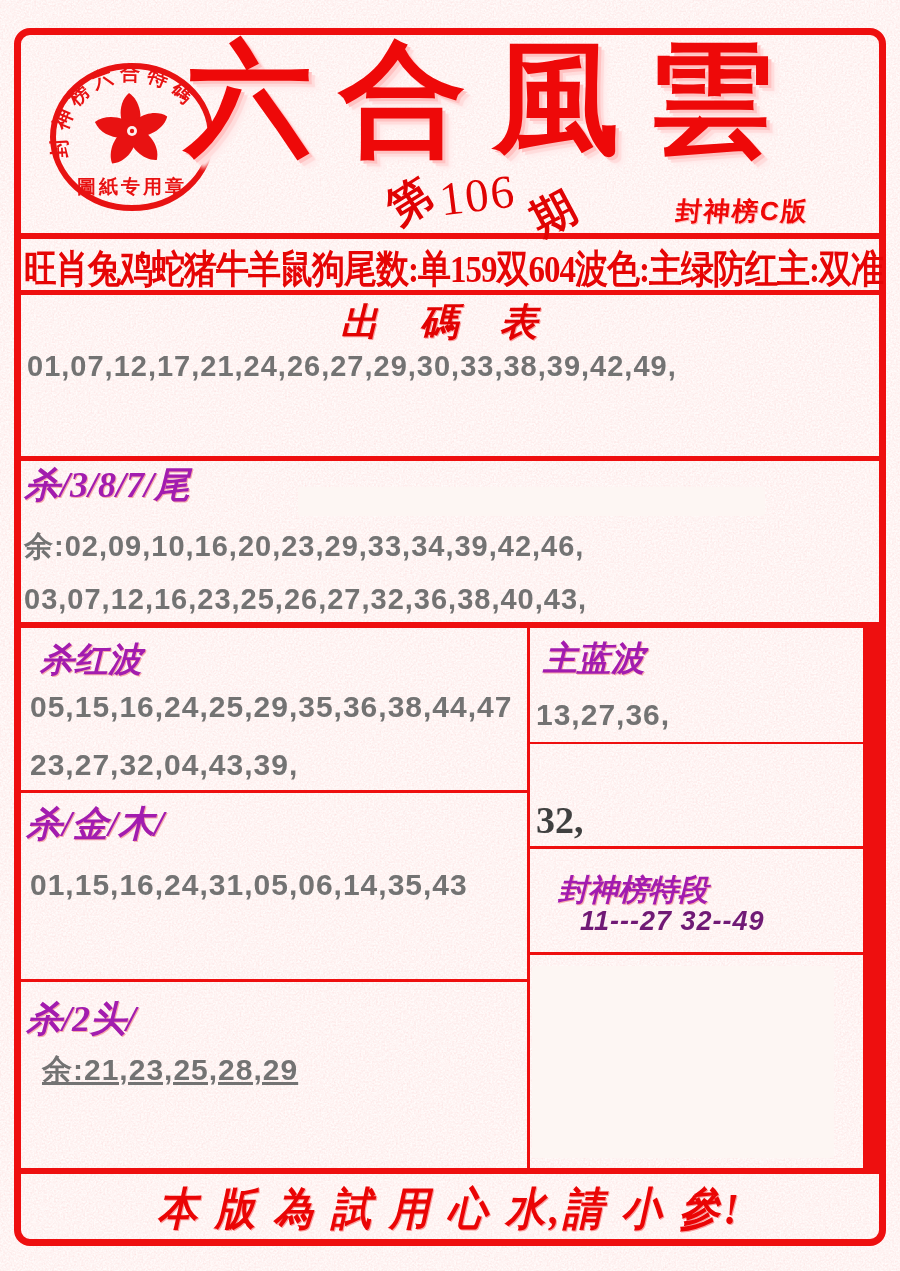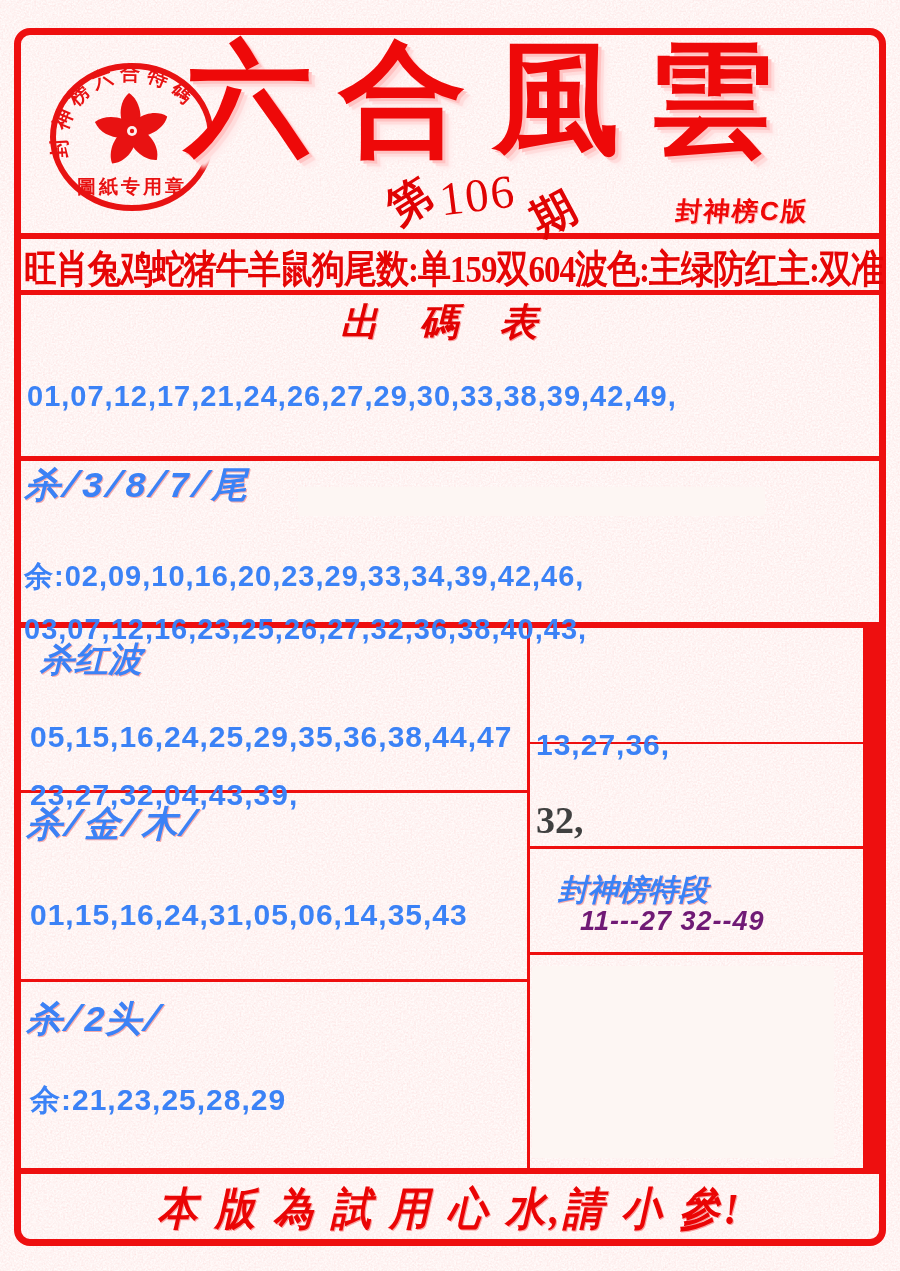--- a/index.html
+++ b/index.html
@@ -41,26 +41,25 @@
     left:24px; top:243px; font-size:33px; font-weight:bold; letter-spacing:-1px;
     color:#e60505; transform:scaleY(1.18); transform-origin:left top;
   }
   .section-title {
     left:21px; top:297px; width:852px; text-align:center;
     font-size:38px; font-weight:bold; font-style:italic; letter-spacing:16px;
     color:#e20202; text-shadow:1px 1px 0 #f89c9c;
   }
   .nums {
     font-family:"Liberation Sans", sans-serif; font-weight:bold;
-    font-size:29px; letter-spacing:1px; color:#3b82f6;margin-top:30px;
+    font-size:29px; letter-spacing:1px; color:#737373;
   }
   .label-it {
-    font-weight:bold; font-style:italic; color:#3b82f6;
+    font-weight:bold; font-style:italic; color:#a21caf;
     text-shadow:1px 1px 0 #f6a9a9;
-    font-family:Liberation Mono, monospace;
   }
   .footer-line {
     left:21px; top:1178px; width:858px; text-align:center;
     font-size:40px; font-weight:bold; font-style:italic; letter-spacing:4px;
     color:#ea0505; transform:scaleY(1.12); transform-origin:center top;
     text-shadow:1px 1px 0 #f89c9c;
   }
   .stamp { position:absolute; left:47px; top:60px; z-index:2; }
 </style>
 </head>
@@ -133,22 +132,23 @@
   <div class="txt nums" style="left:24px;top:583px;">03,07,12,16,23,25,26,27,32,36,38,40,43,</div>
 
   <div class="txt label-it" style="left:40px;top:637px;font-size:34px;">杀红波</div>
   <div class="txt nums" style="left:30px;top:690px;font-size:30px;">05,15,16,24,25,29,35,36,38,44,47</div>
   <div class="txt nums" style="left:30px;top:748px;font-size:30px;">23,27,32,04,43,39,</div>
 
   <div class="txt label-it" style="left:26px;top:800px;font-size:36px;">杀/金/木/</div>
   <div class="txt nums" style="left:30px;top:868px;font-size:30px;">01,15,16,24,31,05,06,14,35,43</div>
 
   <div class="txt label-it" style="left:26px;top:995px;font-size:36px;">杀/2头/</div>
-  <div class="txt nums" style="left:30px;top:1050px;font-size:30px;">余:21,23,25,28,29</div>
+  <div class="txt nums" style="left:42px;top:1050px;font-size:30px;text-decoration:underline;">余:21,23,25,28,29</div>
 
+  <div class="txt label-it" style="left:543px;top:636px;font-size:34px;">主蓝波</div>
   <div class="txt nums" style="left:536px;top:698px;font-size:30px;">13,27,36,</div>
 
   <div class="txt" style="left:536px;top:798px;font-size:38px;font-weight:600;color:#404040;">32,</div>
 
   <div class="txt label-it" style="left:558px;top:870px;font-size:30px;">封神榜特段</div>
   <div class="txt" style="left:580px;top:906px;font-size:27px;font-weight:bold;font-style:italic;font-family:'Liberation Sans',sans-serif;color:#701a75;letter-spacing:1px;">11---27  32--49</div>
 
   <div class="txt footer-line">本 版 為 試 用 心 水,請 小 參!</div>
 
 </div>

